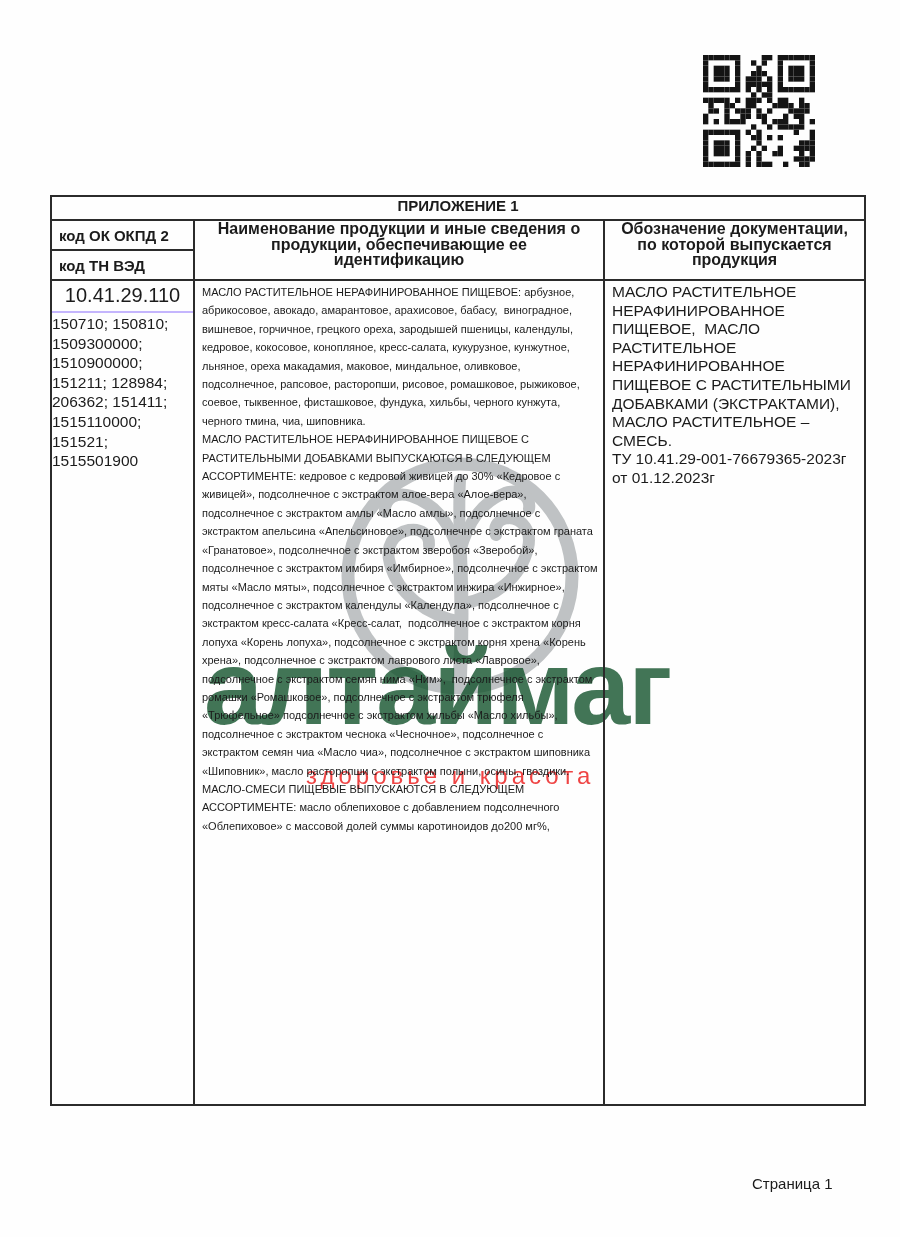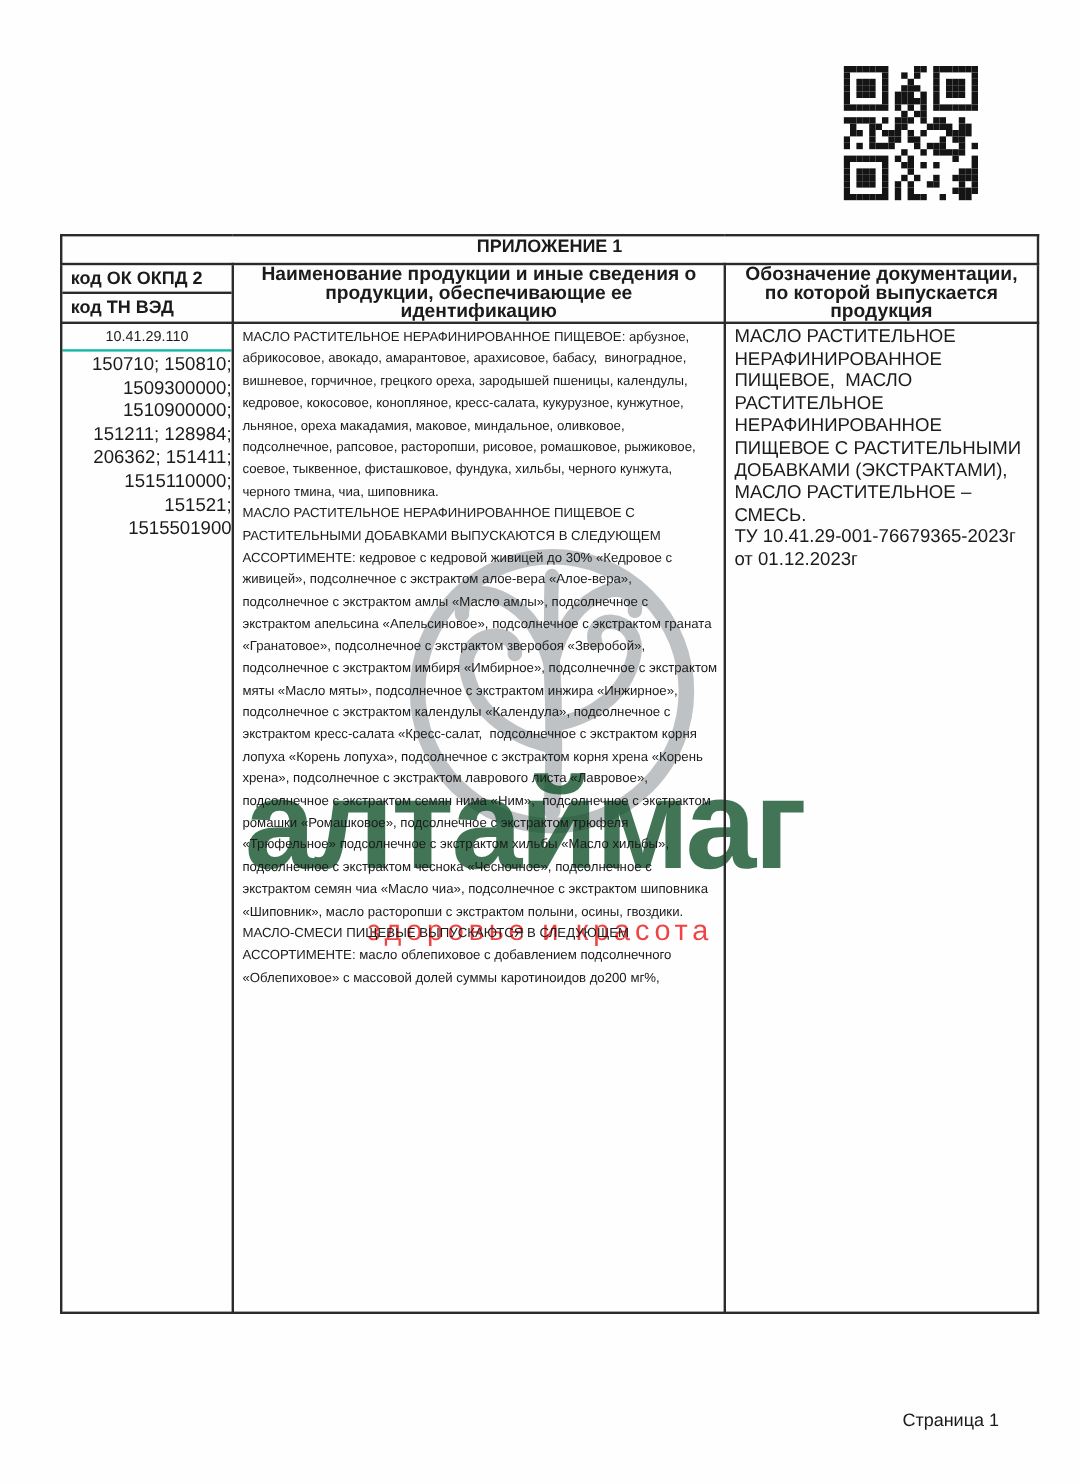--- a/index.html
+++ b/index.html
@@ -30,32 +30,32 @@
   table.doc { position:absolute; left:50px; top:195px; width:814px;
     border-collapse:collapse; z-index:1; table-layout:fixed;border-radius:23px; }
   table.doc td { border:2px solid #2b2b2b; padding:0; vertical-align:top; background:transparent; }
 
   .r-title td { height:22px; text-align:center; font-weight:bold; font-size:15px; vertical-align:middle; }
   .r-decl td  { height:23px; text-align:center; font-size:15px; vertical-align:middle; }
   .r-decl .b  { font-weight:bold; }
   .r-sub td   { height:17px; text-align:center; font-size:13.5px; vertical-align:middle; }
 
   .r-head td { height:47px; vertical-align:middle; }
-  .codecell { display:flex; flex-direction:column; height:46px; }
+  .codecell { display:flex; flex-direction:column; height:58px; }
   .codecell .sub1, .codecell .sub2 {
     flex:1; display:flex; align-items:center; padding-left:7px;
     font-weight:bold; font-size:15px;
   }
   .codecell .sub1 { border-bottom:2px solid #2b2b2b; }
   .colhead { text-align:center; font-weight:bold; font-size:16px; line-height:15.6px; white-space:pre-line; }
 
   .r-body td { height:823px; }
-  .okpd { text-align:center; font-size:12px; padding:3px 0 4px;
-    border-bottom:2px solid #14b8a6; }
-  .tnved { text-align:right; font-size:15.5px; line-height:19.6px; padding-top:1px; }
+  .okpd { text-align:center; font-size:20px; padding:3px 0 4px;
+    border-bottom:2px solid #c4b5fd; }
+  .tnved { text-align:left; font-size:15.5px; line-height:19.6px; padding-top:1px; }
   .desc  { font-size:11px; line-height:18.4px; padding:2px 5px 0 7px; white-space:pre-wrap; }
   .docref{ font-size:15.5px; line-height:18.6px; padding:2px 6px 0 7px; white-space:pre-wrap; }
 
   .footer { position:absolute; left:752px; top:1150px; font-size:15px; z-index:1;margin-top:25px; }
 </style>
 </head>
 <body>
 
 <div class="page">
 

